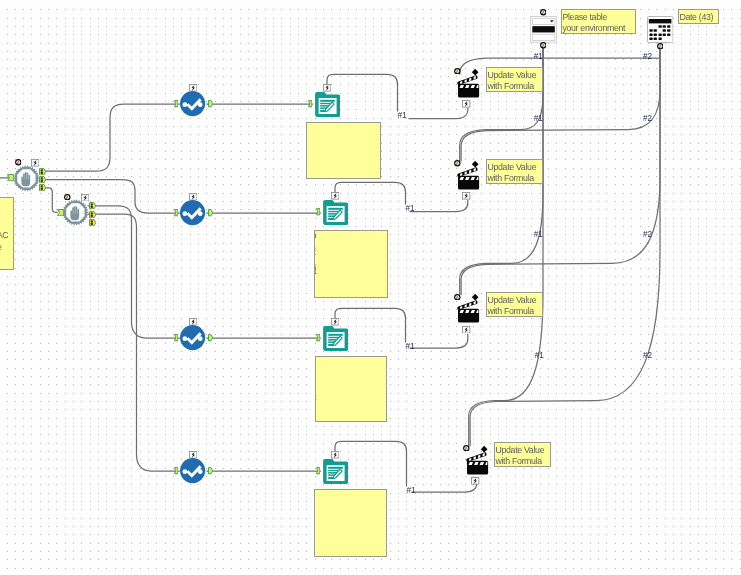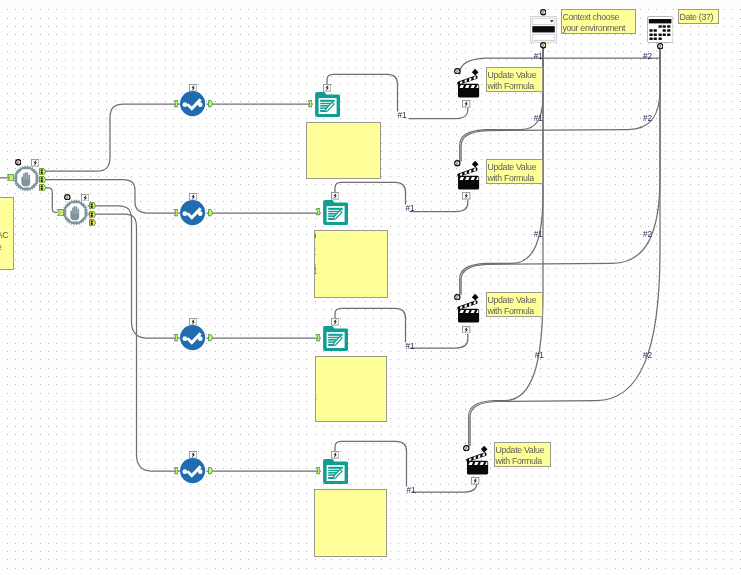--- a/index.html
+++ b/index.html
@@ -561,23 +561,23 @@
       <svg width="6.6" height="6.6" viewBox="0 0 12 12">
         <circle cx="6" cy="6" r="5.8" fill="#0a0a0a"></circle>
         <circle cx="6" cy="6.1" r="3.6" fill="#fbfbfb"></circle>
         <path d="M6.1 2.9 L9.2 8.6 L3.0 8.6 Z" fill="#f2930c"></path>
         <path d="M6.1 2.9 L6.1 8.6 L3.0 8.6 Z" fill="#1273c6"></path>
         <circle cx="6.0" cy="6.9" r="1.5" fill="#ffffff"></circle>
         <circle cx="6.0" cy="6.6" r="0.9" fill="#b81414"></circle>
       </svg>
     </div>
     <div class="tip" style="left: -60px; top: 197px; width: 74px; height: 73px; padding: 0px;"><div style="position: absolute; right: 4.6px; top: 32.4px; white-space: pre;">Update MAC</div><div style="position: absolute; right: 11.4px; top: 44.4px; white-space: pre;">Address table</div></div>
-    <div class="tip" style="left: 561px; top: 9px; width: 75px; height: 25px;">Context choose
+    <div class="tip" style="left: 561px; top: 9px; width: 75px; height: 25px;">Please table
 your environment</div>
-    <div class="tip" style="left: 678px; top: 9px; width: 41px; height: 15px;">Date (37)</div>
+    <div class="tip" style="left: 678px; top: 9px; width: 41px; height: 15px;">Date (43)</div>
     <div class="tip" style="left: 306px; top: 122px; width: 75px; height: 57px;"></div>
     <div class="tip" style="left: 314px; top: 230.2px; width: 74px; height: 67.5px; padding: 0px;"><div style="position: absolute; right: 71px; top: -1.4px; white-space: pre;">Automation</div><div style="position: absolute; right: 71.3px; top: 12.1px; white-space: pre;">Runtime</div><div style="position: absolute; right: 71.5px; top: 16.2px; white-space: pre;">Context</div><div style="position: absolute; right: 71.2px; top: 29.6px; white-space: pre;">Variables</div><div style="position: absolute; right: 70.9px; top: 34.5px; white-space: pre;">Snapshot</div></div>
     <div class="tip" style="left: 314.6px; top: 356px; width: 72.4px; height: 66.3px; padding: 0px;"><div style="position: absolute; right: 70px; top: -1.2px; white-space: pre;">Automation</div><div style="position: absolute; right: 70.3px; top: 12.3px; white-space: pre;">Runtime</div><div style="position: absolute; right: 70.5px; top: 16.4px; white-space: pre;">Context</div><div style="position: absolute; right: 70.2px; top: 29.8px; white-space: pre;">Variables</div><div style="position: absolute; right: 69.9px; top: 34.7px; white-space: pre;">Snapshot</div></div>
     <div class="tip" style="left: 314px; top: 489px; width: 73px; height: 68px;"></div>
     <div class="tip" style="left: 486px; top: 67px; width: 57px; height: 25px;">Update Value
 with Formula</div>
     <div class="tip" style="left: 486px; top: 159px; width: 57px; height: 25px;">Update Value
 with Formula</div>
     <div class="tip" style="left: 486px; top: 292px; width: 57px; height: 25px;">Update Value
 with Formula</div>

